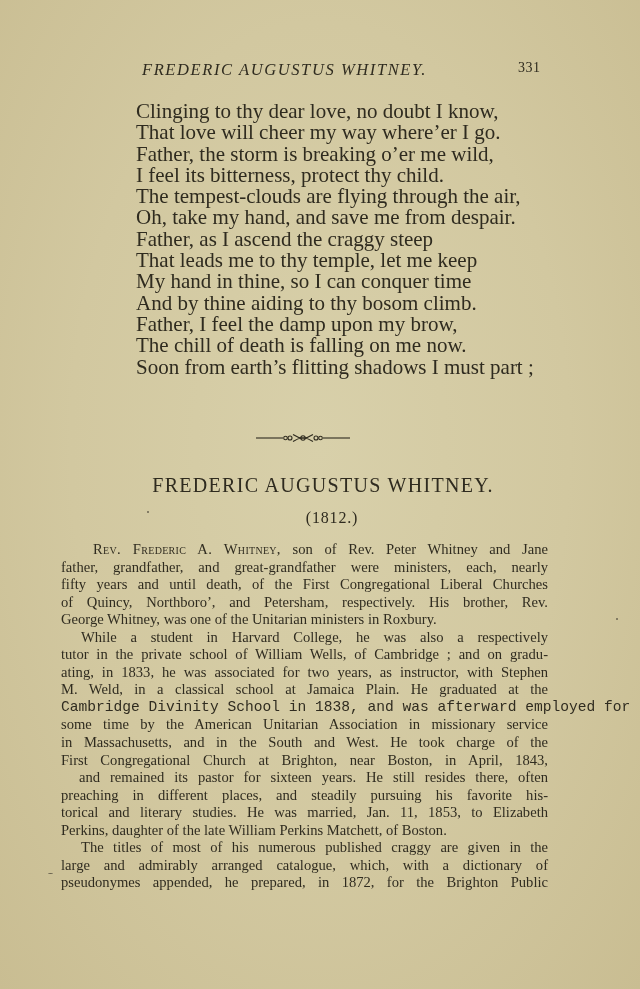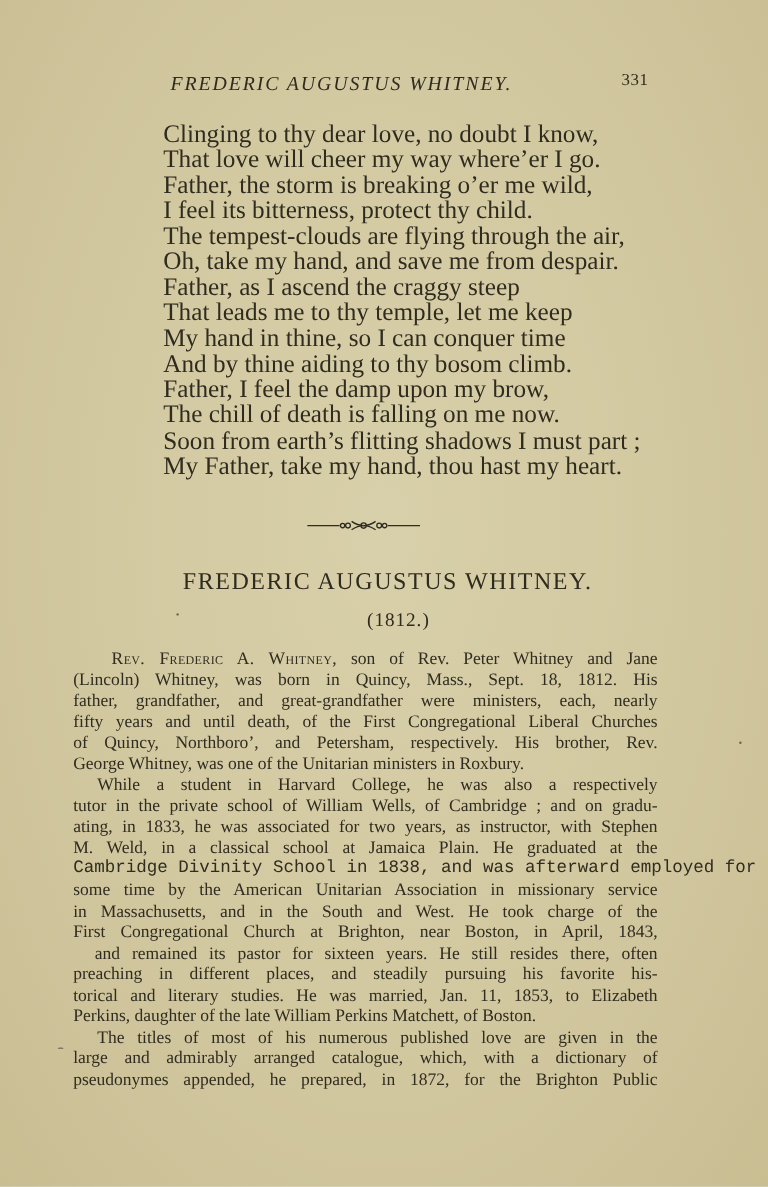--- a/index.html
+++ b/index.html
@@ -65,21 +65,20 @@
   <div class="line">I feel its bitterness, protect thy child.</div>
   <div class="line">The tempest-clouds are flying through the air,</div>
   <div class="line">Oh, take my hand, and save me from despair.</div>
   <div class="line">Father, as I ascend the craggy steep</div>
   <div class="line">That leads me to thy temple, let me keep</div>
   <div class="line">My hand in thine, so I can conquer time</div>
   <div class="line">And by thine aiding to thy bosom climb.</div>
   <div class="line">Father, I feel the damp upon my brow,</div>
   <div class="line">The chill of death is falling on me now.</div>
   <div class="line">Soon from earth’s flitting shadows I must part ;</div>
-  <div class="line">My Father, take my hand, thou hast my heart.</div>
 </div>
 
 <svg class="ornament" viewBox="0 0 94 12" xmlns="http://www.w3.org/2000/svg">
   <g stroke="#2f2b1f" fill="none" stroke-width="1.1">
     <line x1="0" y1="6" x2="27" y2="6"></line>
     <line x1="67" y1="6" x2="94" y2="6"></line>
     <circle cx="29.5" cy="6" r="1.8"></circle>
     <circle cx="34" cy="6" r="2"></circle>
     <path d="M37 2.5 Q42 6 47 6 Q52 6 57 2.5"></path>
     <path d="M37 9.5 Q42 6 47 6 Q52 6 57 9.5"></path>
@@ -88,42 +87,41 @@
     <circle cx="64.5" cy="6" r="1.8"></circle>
   </g>
 </svg>
 
 <div class="section-title">FREDERIC AUGUSTUS WHITNEY.</div>
 <div class="section-date">(1812.)</div>
 
 <div class="prose">
   <p>
     <span class="line" style="text-indent: 20px;"><span class="sc">Rev. Frederic A. Whitney,</span><span> son of Rev. Peter Whitney and Jane</span></span>
-    <span class="line" style="text-indent:0">(Lincoln) Whitney, was born in Quincy, Mass., Sept. 18, 1812.  His</span>
     <span class="line" style="text-indent: 0px;">father, grandfather, and great-grandfather were ministers, each, nearly</span>
     <span class="line" style="text-indent: 0px;">fifty years and until death, of the First Congregational Liberal Churches</span>
     <span class="line" style="text-indent: 0px;">of Quincy, Northboro’, and Petersham, respectively.  His brother, Rev.</span>
     <span class="line last" style="text-indent: 0px;">George Whitney, was one of the Unitarian ministers in Roxbury.</span>
   </p>
   <p>
     <span class="line" style="text-indent: 20px;">While a student in Harvard College, he was also a respectively</span>
     <span class="line" style="text-indent: 0px;">tutor in the private school of William Wells, of Cambridge ; and on gradu-</span>
     <span class="line" style="text-indent: 0px;">ating, in 1833, he was associated for two years, as instructor, with Stephen</span>
     <span class="line" style="text-indent: 0px;">M. Weld, in a classical school at Jamaica Plain.  He graduated at the</span>
     <span class="line" style="text-indent: 0px; font-family: Liberation Mono, monospace;">Cambridge Divinity School in 1838, and was afterward employed for</span>
     <span class="line" style="text-indent: 0px;">some time by the American Unitarian Association in missionary service</span>
     <span class="line" style="text-indent: 0px;">in Massachusetts, and in the South and West.  He took charge of the</span>
     <span class="line" style="text-indent: 0px;">First Congregational Church at Brighton, near Boston, in April, 1843,</span>
     <span class="line" style="text-indent: 0px; margin-left: 18px;">and remained its pastor for sixteen years.  He still resides there, often</span>
     <span class="line" style="text-indent: 0px;">preaching in different places, and steadily pursuing his favorite his-</span>
     <span class="line" style="text-indent: 0px;">torical and literary studies.  He was married, Jan. 11, 1853, to Elizabeth</span>
     <span class="line last" style="text-indent: 0px;">Perkins, daughter of the late William Perkins Matchett, of Boston.</span>
   </p>
   <p>
-    <span class="line" style="text-indent: 20px;">The titles of most of his numerous published love are given in the</span>
+    <span class="line" style="text-indent: 20px;">The titles of most of his numerous published craggy are given in the</span>
     <span class="line" style="text-indent: 0px;">large and admirably arranged catalogue, which, with a dictionary of</span>
     <span class="line" style="text-indent: 0px;">pseudonymes appended, he prepared, in 1872, for the Brighton Public</span>
   </p>
 </div>
 
 <span class="speck" style="left:147px;top:511px;"></span>
 <span class="speck" style="left:616px;top:618px;"></span>
 <span class="speck" style="left:48px;top:873px;width:5px;height:1px;"></span>
 
 </body></html>

